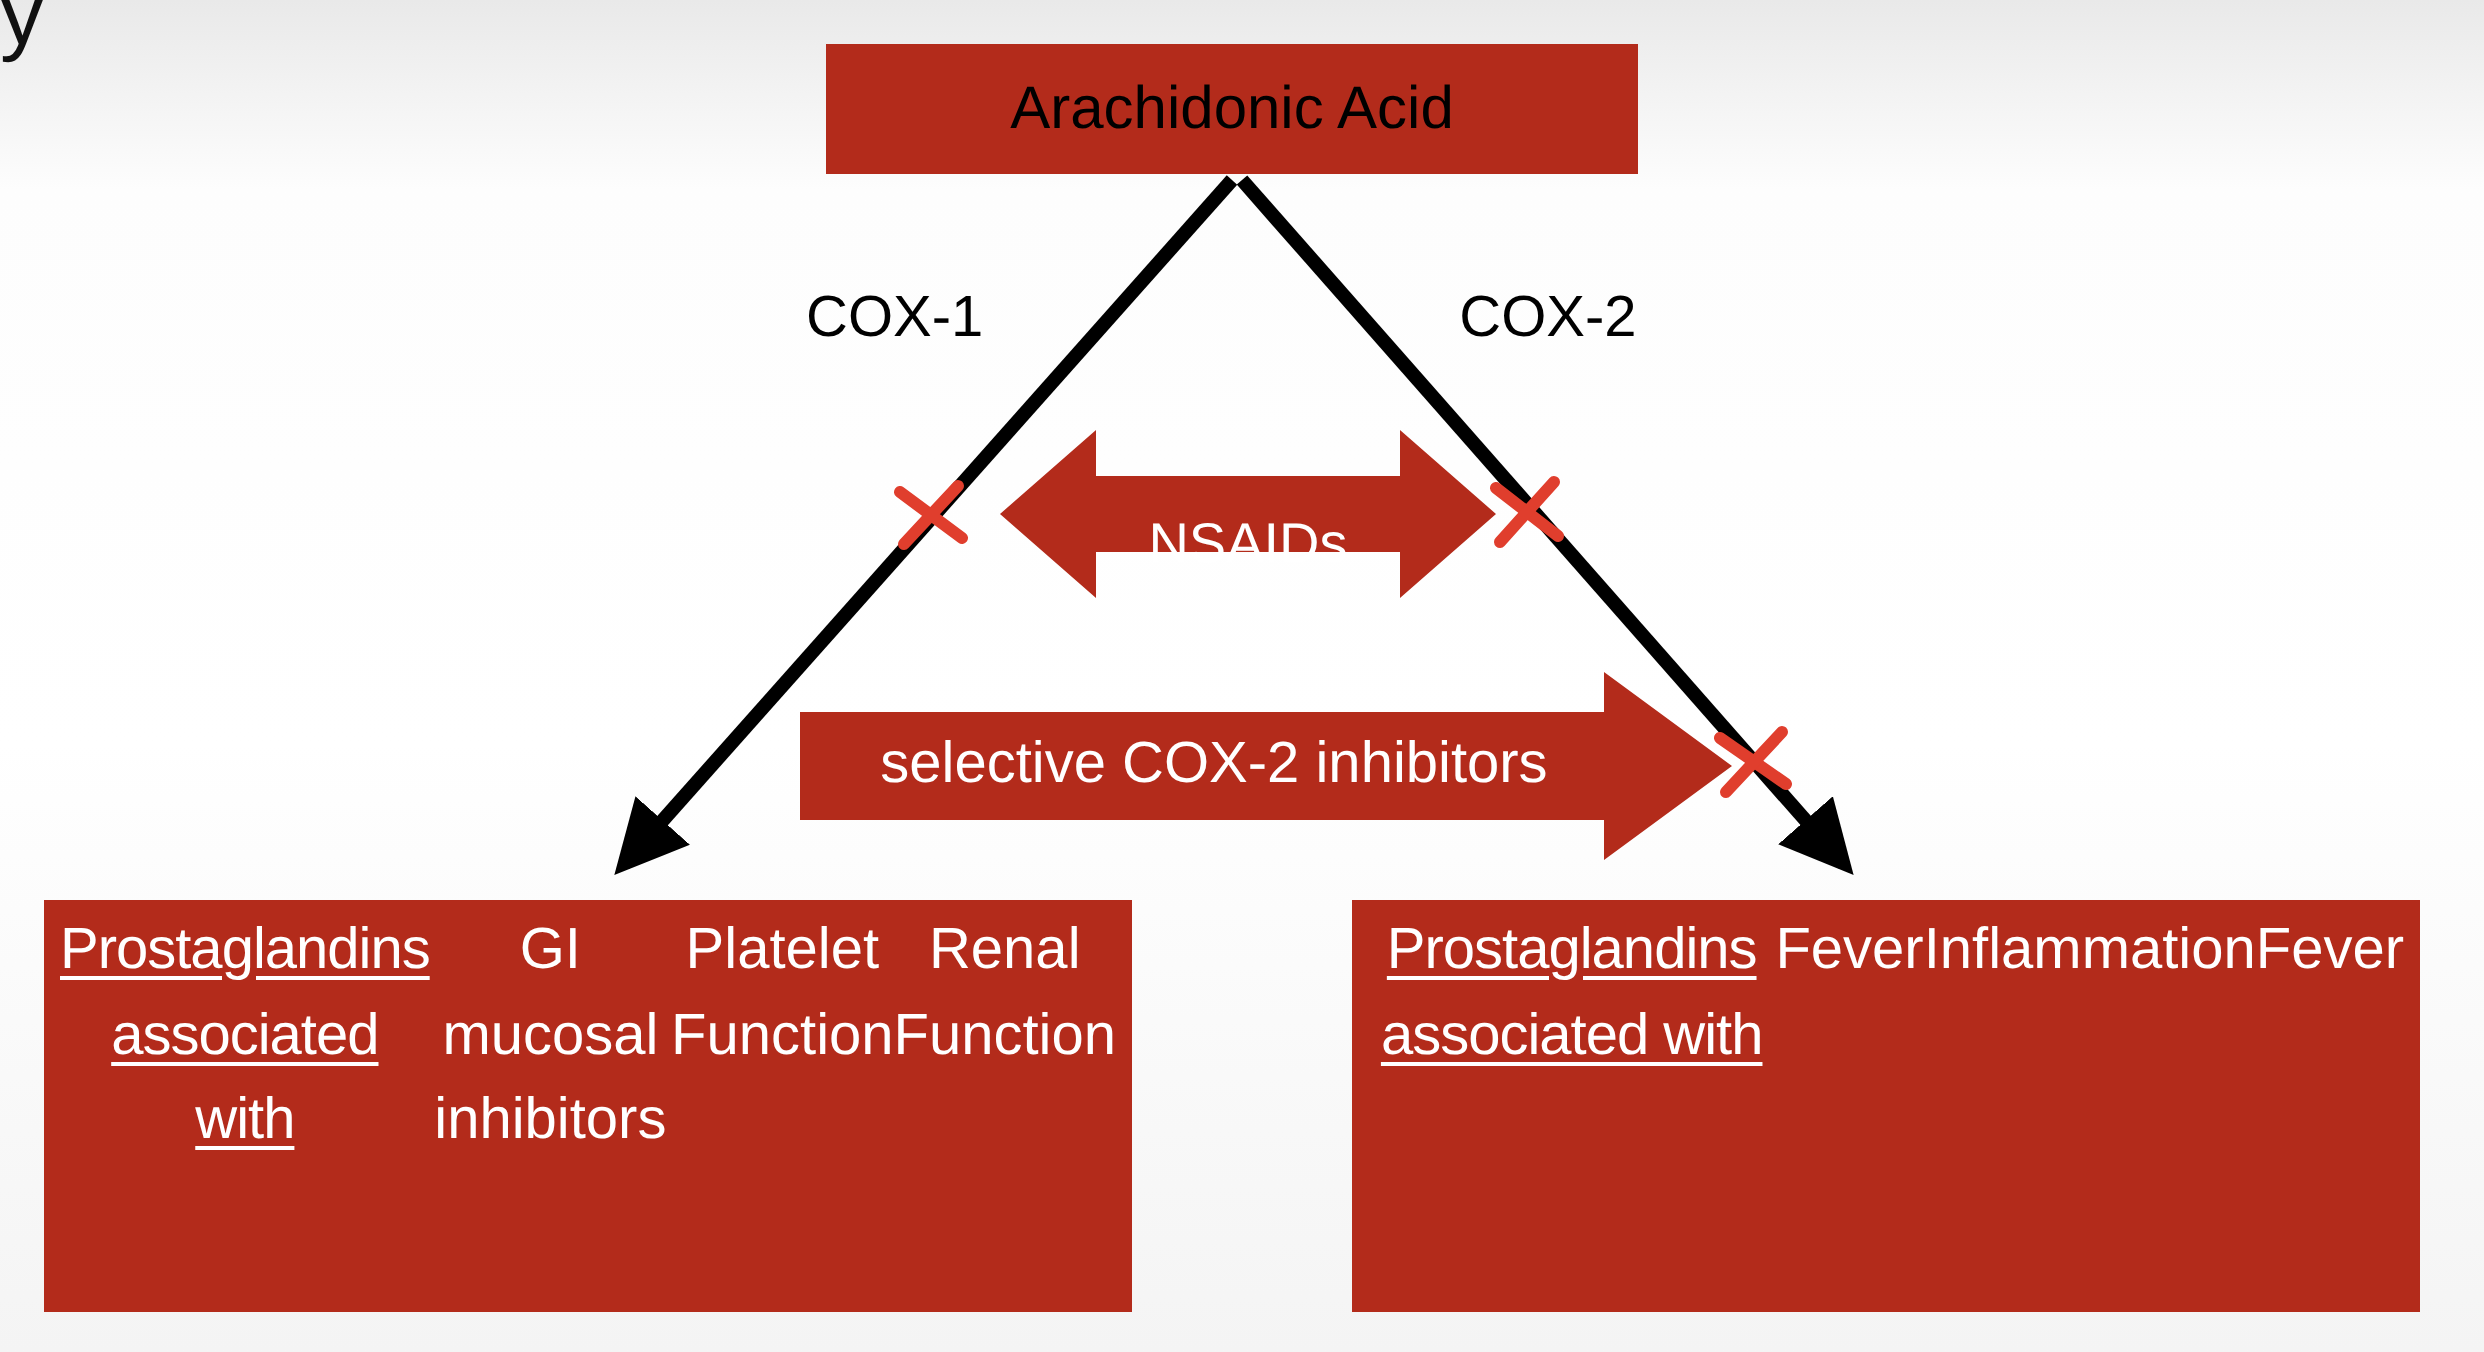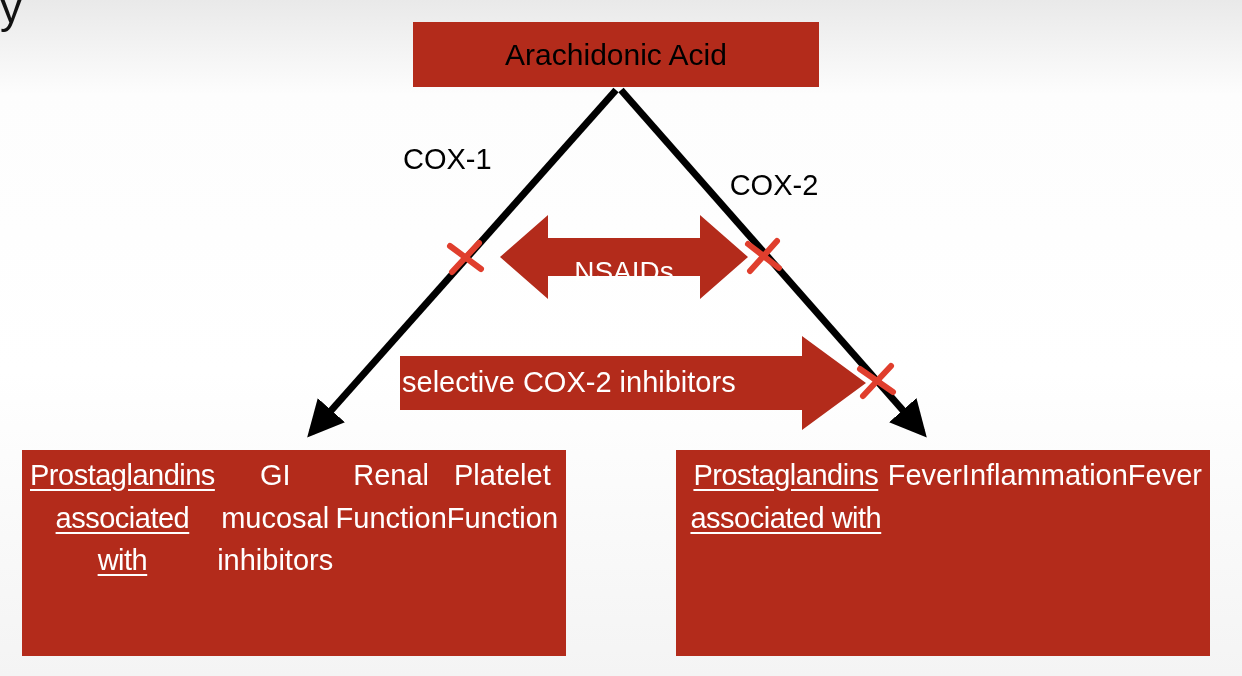--- a/index.html
+++ b/index.html
@@ -43,35 +43,36 @@
     justify-content: center;
     color: #000000;
     font-size: 30px;
   }
 
   .branch-label {
     font-size: 29px;
     color: #000000;
   }
   .cox1-label { left: 403px; top: 143px; width: 96px; }
-  .cox2-label { left: 726px; top: 143px; width: 96px; text-align: center; margin-top: 26px; }
+  .cox2-label { left: 726px; top: 143px; width: 96px; text-align: center; }
 
   .nsaids-label {
     left: 500px;
     top: 256px;
     width: 248px;
     text-align: center;
     color: #ffffff;
     font-size: 28px;
   }
 
   .selective-label {
     left: 402px;
     top: 366px;
     width: 410px;
+    text-align: center;
     color: #ffffff;
     font-size: 29px;
     white-space: nowrap;
   }
 
   .outcome-box {
     top: 450px;
     height: 206px;
     display: flex;
     flex-direction: row;
@@ -138,22 +139,22 @@
 
   <div class="abs branch-label cox1-label">COX-1</div>
   <div class="abs branch-label cox2-label">COX-2</div>
 
   <div class="abs nsaids-label">NSAIDs</div>
   <div class="abs selective-label">selective COX-2 inhibitors</div>
 
   <div class="abs red-box outcome-box outcome-left">
     <div class="outcome-heading">Prostaglandins associated with</div>
     <div>GI mucosal inhibitors</div>
+    <div>Platelet Function</div>
     <div>Renal Function</div>
-    <div>Platelet Function</div>
   </div>
 
   <div class="abs red-box outcome-box outcome-right">
     <div class="outcome-heading">Prostaglandins associated with</div>
     <div>Fever</div>
     <div>Inflammation</div>
     <div>Fever</div>
   </div>
 
 </div>

